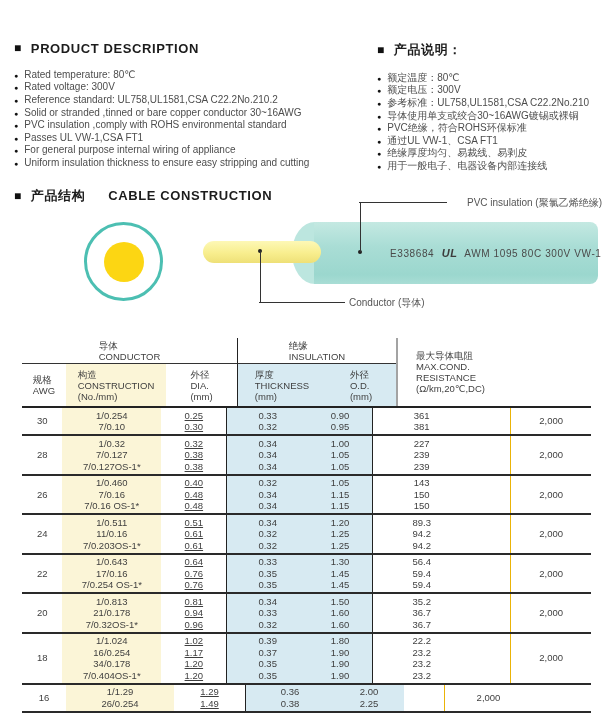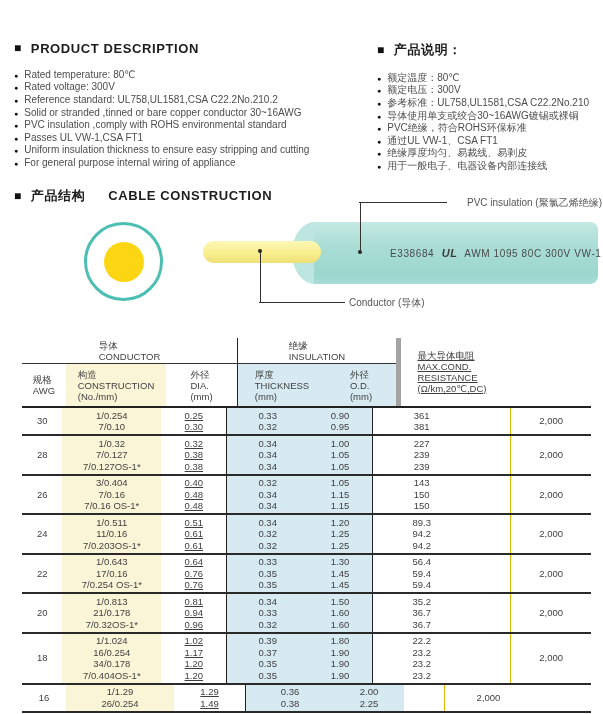--- a/index.html
+++ b/index.html
@@ -44,21 +44,21 @@
          grid-template-rows:26px 42px;border-bottom:2.5px solid #222;}
   .thead > div{display:flex;align-items:center;justify-content:center;text-align:left;
                white-space:pre-line;font-size:9.5px;line-height:11px;box-sizing:border-box;}
   .g-cond{grid-column:1/4;grid-row:1;border-bottom:1px solid #333;border-right:1px solid #222;}
   .g-ins{grid-column:4/6;grid-row:1;border-bottom:1px solid #333;}
   .h-awg{grid-column:1;grid-row:2;}
   .h-cons{grid-column:2;grid-row:2;background:var(--yellow,#fbf5d7);}
   .h-dia{grid-column:3;grid-row:2;border-right:1px solid #222;}
   .h-thk{grid-column:4;grid-row:2;background:var(--blue,#d7eaf2);}
   .h-od{grid-column:5;grid-row:2;background:var(--blue,#d7eaf2);}
-  .h-res{grid-column:6;grid-row:1/3;border-left:5px solid #a3a3a3;text-decoration:underline;}
+  .h-res{grid-column:6;grid-row:1/3;border-left:2px solid #a3a3a3;}
   .h-diel{grid-column:7;grid-row:1/3;border-left:1px solid #222;}
   .trow{display:flex;border-bottom:2px solid #2a2a2a;}
   .tcell{box-sizing:border-box;padding:1.5px 0;text-align:center;font-size:9.5px;line-height:11.5px;}
   .tcell .line{white-space:nowrap;}
   .single{display:flex;align-items:center;justify-content:center;}
   .c-awg{width:44px;}
   .c-cons{width:108px;background:var(--yellow,#fbf5d7);}
   .c-dia{width:72px;border-right:1px solid #222;text-decoration:underline;}
   .c-thk{width:88px;background:var(--blue,#d7eaf2);}
   .c-od{width:70px;background:var(--blue,#d7eaf2);}
@@ -95,25 +95,25 @@
         <li>
           <span class="blt">●</span>
           <span>PVC insulation ,comply with ROHS environmental standard</span>
         </li>
         <li>
           <span class="blt">●</span>
           <span>Passes UL VW-1,CSA FT1</span>
         </li>
         <li>
           <span class="blt">●</span>
+          <span>For general purpose internal wiring of appliance</span>
+        </li>
+        <li>
+          <span class="blt">●</span>
           <span>Uniform insulation thickness to ensure easy stripping and cutting</span>
-        </li>
-        <li>
-          <span class="blt">●</span>
-          <span>For general purpose internal wiring of appliance</span>
         </li>
       </ul>
   </section>
 
   <section class="desc" id="desc-right">
     <h2 class="sec-h">
       <span class="sq">■</span>
       <span>产品说明：</span>
     </h2>
     <ul class="blist" id="list-zh">
@@ -257,21 +257,21 @@
           <div class="tcell c-res">
             <div class="line">227</div>
             <div class="line">239</div>
             <div class="line">239</div>
           </div>
           <div class="tcell c-diel single">2,000</div>
         </div>
         <div class="trow">
           <div class="tcell c-awg single">26</div>
           <div class="tcell c-cons">
-            <div class="line">3/0.404</div>
+            <div class="line">1/0.460</div>
             <div class="line">7/0.16</div>
             <div class="line">7/0.16 OS-1*</div>
           </div>
           <div class="tcell c-dia">
             <div class="line">0.40</div>
             <div class="line">0.48</div>
             <div class="line">0.48</div>
           </div>
           <div class="tcell c-thk">
             <div class="line">0.32</div>

